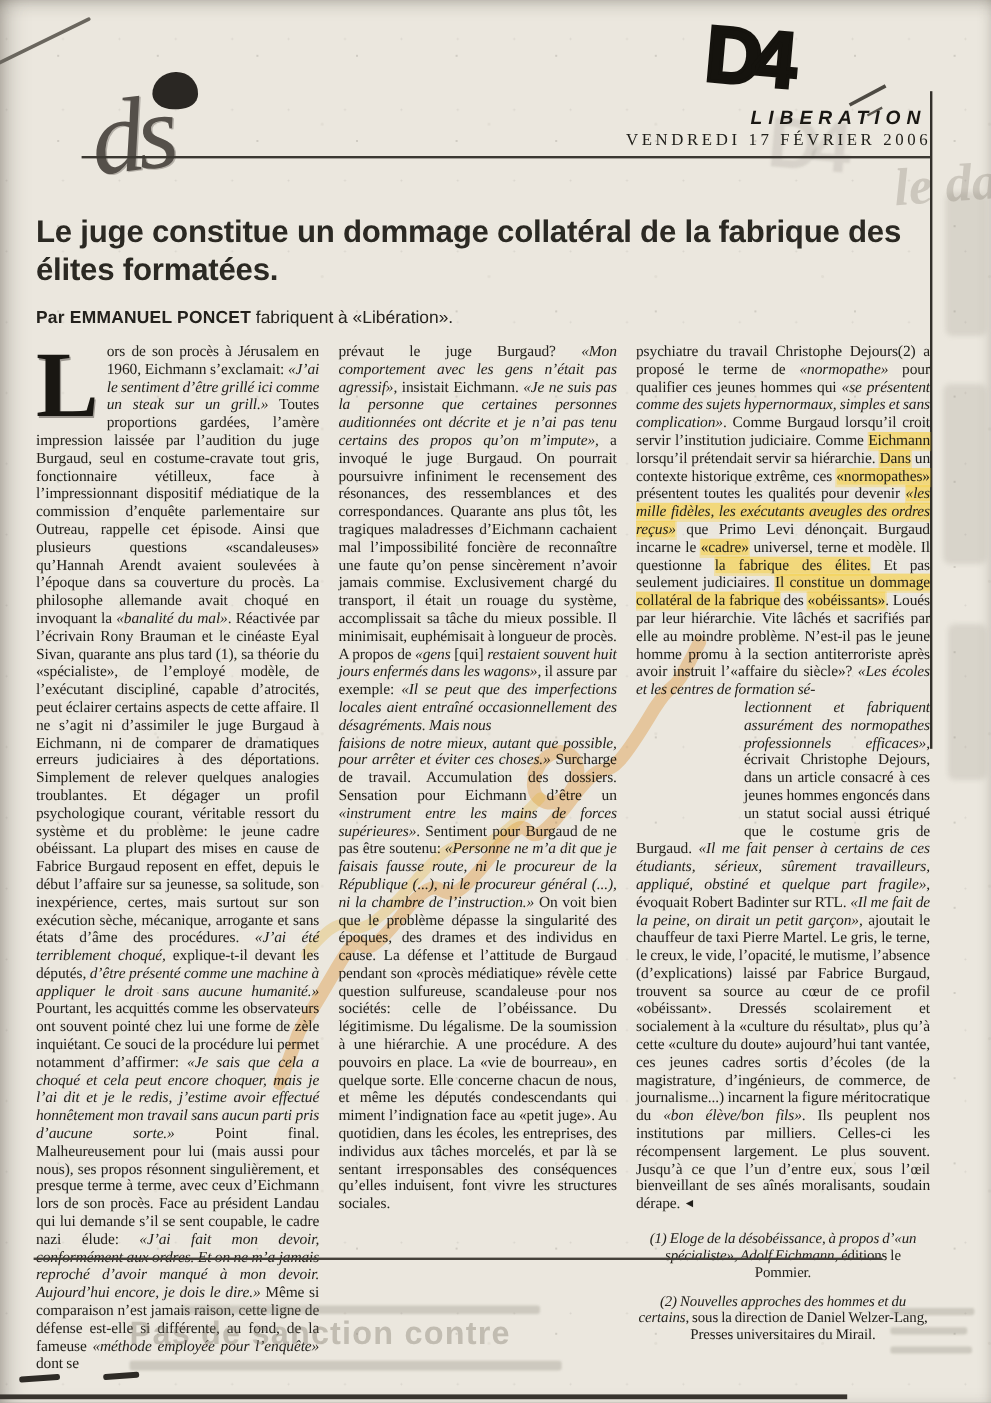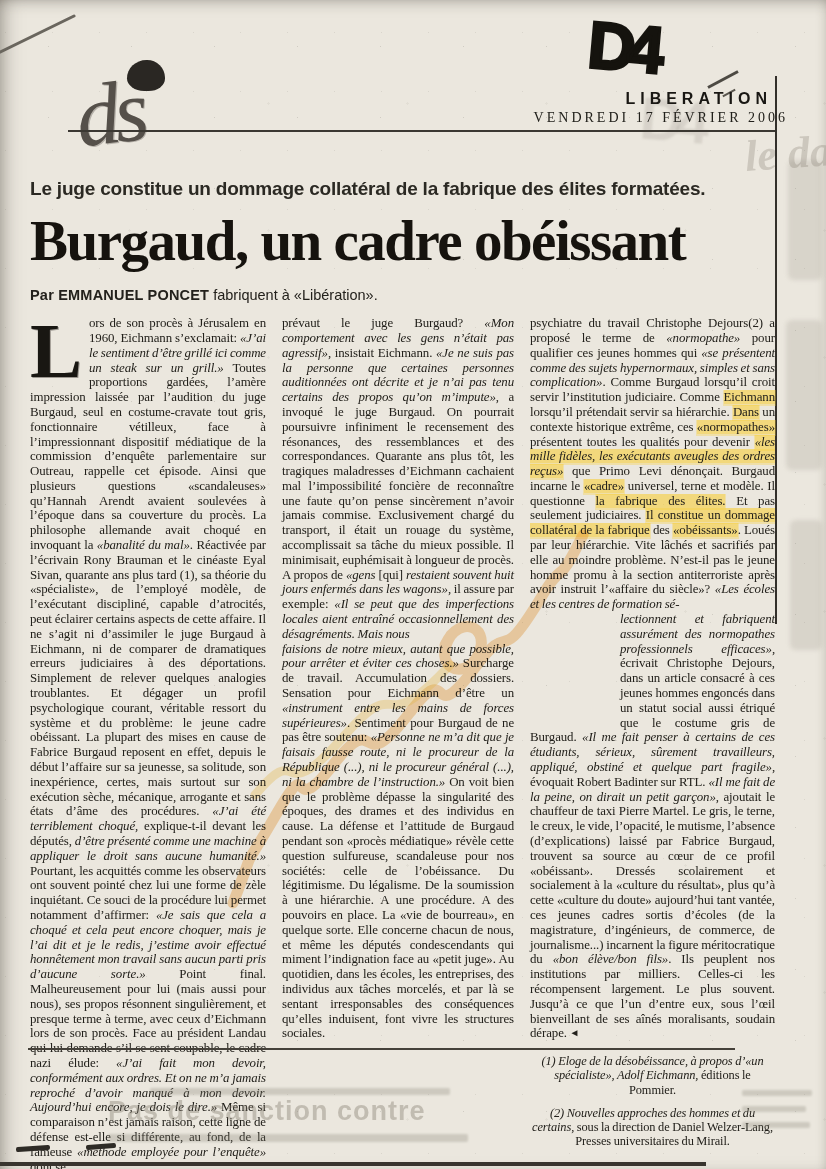--- a/index.html
+++ b/index.html
@@ -23,30 +23,30 @@
       border-radius:52% 48% 44% 46% / 60% 58% 40% 42%;}
   .marker-d4{position:absolute;left:588px;top:14px;font-family:"Liberation Sans",sans-serif;font-weight:900;
       font-size:66px;line-height:1;color:#15130e;transform:rotate(5deg);letter-spacing:-8px;
       -webkit-text-stroke:3px #15130e;}
   .marker-ghost{position:absolute;left:640px;top:86px;font-family:"Liberation Sans",sans-serif;font-weight:900;
       font-size:60px;color:rgba(90,85,75,.14);transform:rotate(5deg);letter-spacing:-7px;filter:blur(1px);}
   .pen-tick{position:absolute;left:706px;top:78px;width:34px;height:3px;background:#4d4a43;transform:rotate(-28deg);}
   .pen-tick2{position:absolute;left:722px;top:92px;width:14px;height:2px;background:#5a564e;transform:rotate(-28deg);}
   
   .masthead-name{position:absolute;top:90px;right:54px;font-family:"Liberation Sans",sans-serif;font-weight:bold;
-      font-size:16px;letter-spacing:5px;color:#191713;}
-  .masthead-date{position:absolute;top:110px;right:38px;font-family:"Liberation Serif",serif;
+      font-size:16px;letter-spacing:5px;color:#191713;font-style:italic;}
+  .masthead-date{position:absolute;top:110px;right:50px;font-family:"Liberation Serif",serif;
       font-size:14px;letter-spacing:3px;color:#21201b;}
   .top-rule{position:absolute;top:130px;left:68px;width:708px;height:2px;background:#3b3832;}
   .right-rule{position:absolute;top:76px;left:775px;width:2px;height:548px;background:#33302b;}
   .ghost-corner{position:absolute;top:128px;right:-6px;font-style:italic;font-weight:bold;font-size:44px;
       color:rgba(110,104,92,.25);transform:rotate(-4deg);}
   
   .content{position:absolute;left:30px;top:178px;width:745px;}
-  .kicker{font-family:"Liberation Sans",sans-serif;font-size:19px;font-weight:600;color:#2b2923;letter-spacing:-.2px;}
+  .kicker{font-family:"Liberation Sans",sans-serif;font-size:26px;font-weight:600;color:#2b2923;letter-spacing:-.2px;}
   .title{font-family:"Liberation Serif",serif;font-weight:700;font-size:57px;line-height:1.02;
       letter-spacing:-1.5px;color:#16130e;margin-top:12px;}
   .byline{margin-top:17px;font-family:"Liberation Sans",sans-serif;font-size:14.5px;color:#23211c;}
   .byline b{letter-spacing:.2px;margin-top:20px;}
   
   .cols{display:flex;margin-top:13px;}
   .col{text-align:justify;font-size:12.9px;line-height:14.8px;color:#22201b;letter-spacing:-.1px;word-spacing:-.4px;}
   .col1{width:236px;margin-right:16px;}
   .col2{width:232px;margin-right:16px;}
   .col3{width:245px;}
@@ -86,21 +86,20 @@
   <div class="pen-tick2"></div>
   <div class="ghost-corner">le da</div>
 
   <div class="masthead-name">LIBERATION</div>
   <div class="masthead-date">VENDREDI 17 FÉVRIER 2006</div>
   <div class="top-rule"></div>
   <div class="right-rule"></div>
 
   <div class="content">
     <div class="kicker">Le juge constitue un dommage collatéral de la fabrique des élites formatées.</div>
-    <h1 class="title" style="margin:12px 0 0 0;">Burgaud, un cadre obéissant</h1>
     <div class="byline"><b>Par </b><b>EMMANUEL PONCET</b><span> fabriquent à «Libération».</span></div>
 
     <div class="cols">
       <div class="col col1">
           <div class="para"><span class="dc">L</span><span>ors de son procès à Jérusalem en 1960, Eichmann s’exclamait: </span><span class="i">«J’ai le sentiment d’être grillé ici comme un steak sur un grill.»</span><span> Toutes proportions gardées, l’amère impression laissée par l’audition du juge Burgaud, seul en costume-cravate tout gris, fonctionnaire vétilleux, face à l’impressionnant dispositif médiatique de la commission d’enquête parlementaire sur Outreau, rappelle cet épisode. Ainsi que plusieurs questions «scandaleuses» qu’Hannah Arendt avaient soulevées à l’époque dans sa couverture du procès. La philosophe allemande avait choqué en invoquant la </span><span class="i">«banalité du mal»</span><span>. Réactivée par l’écrivain Rony Brauman et le cinéaste Eyal Sivan, quarante ans plus tard (1), sa théorie du «spécialiste», de l’employé modèle, de l’exécutant discipliné, capable d’atrocités, peut éclairer certains aspects de cette affaire. Il ne s’agit ni d’assimiler le juge Burgaud à Eichmann, ni de comparer de dramatiques erreurs judiciaires à des déportations. Simplement de relever quelques analogies troublantes. Et dégager un profil psychologique courant, véritable ressort du système et du problème: le jeune cadre obéissant. La plupart des mises en cause de Fabrice Burgaud reposent en effet, depuis le début l’affaire sur sa jeunesse, sa solitude, son inexpérience, certes, mais surtout sur son exécution sèche, mécanique, arrogante et sans états d’âme des procédures. </span><span class="i">«J’ai été terriblement choqué,</span><span> explique-t-il devant les députés, </span><span class="i">d’être présenté comme une machine à appliquer le droit sans aucune humanité.»</span><span> Pourtant, les acquittés comme les observateurs ont souvent pointé chez lui une forme de zèle inquiétant. Ce souci de la procédure lui permet notamment d’affirmer: </span><span class="i">«Je sais que cela a choqué et cela peut encore choquer, mais je l’ai dit et je le redis, j’estime avoir effectué honnêtement mon travail sans aucun parti pris d’aucune sorte.»</span><span> Point final. Malheureusement pour lui (mais aussi pour nous), ses propos résonnent singulièrement, et presque terme à terme, avec ceux d’Eichmann lors de son procès. Face au président Landau qui lui demande s’il se sent coupable, le cadre nazi élude: </span><span class="i">«J’ai fait mon devoir, conformément aux ordres. Et on ne m’a jamais reproché d’avoir manqué à mon devoir. Aujourd’hui encore, je dois le dire.»</span><span> Même si comparaison n’est jamais raison, cette ligne de défense est-elle si différente, au fond, de la fameuse </span><span class="i">«méthode employée pour l’enquête»</span><span> dont se</span></div>
         </div>
       <div class="col col2">
         <div>
             <div class="para"><span>prévaut le juge Burgaud? </span><span class="i">«Mon comportement avec les gens n’était pas agressif»</span><span>, insistait Eichmann. </span><span class="i">«Je ne suis pas la personne que certaines personnes auditionnées ont décrite et je n’ai pas tenu certains des propos qu’on m’impute»</span><span>, a invoqué le juge Burgaud. On pourrait poursuivre infiniment le recensement des résonances, des ressemblances et des correspondances. Quarante ans plus tôt, les tragiques maladresses d’Eichmann cachaient mal l’impossibilité foncière de reconnaître une faute qu’on pense sincèrement n’avoir jamais commise. Exclusivement chargé du transport, il était un rouage du système, accomplissait sa tâche du mieux possible. Il minimisait, euphémisait à longueur de procès. A propos de </span><span class="i">«gens</span><span> [qui] </span><span class="i">restaient souvent huit jours enfermés dans les wagons»</span><span>, il assure par exemple: </span><span class="i">«Il se peut que des imperfections locales aient entraîné occasionnellement des désagréments. Mais nous</span></div>
           </div>

